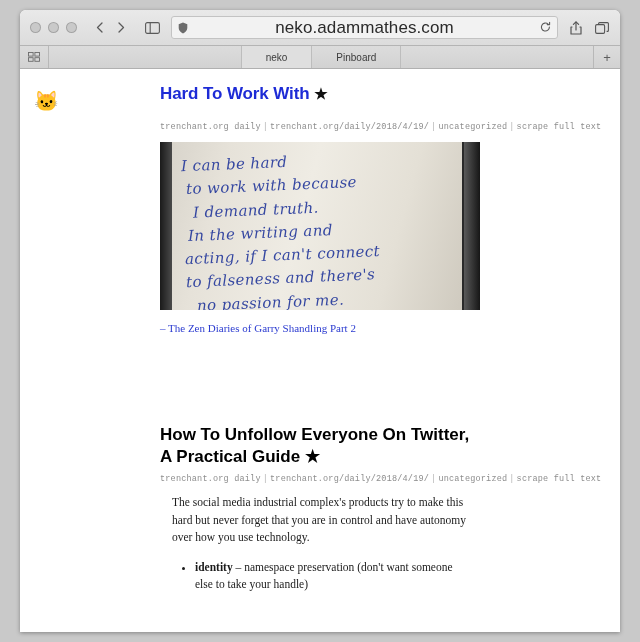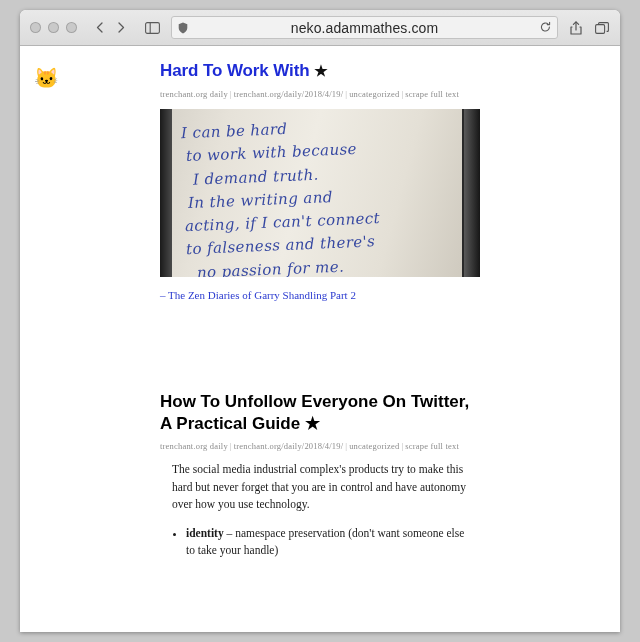--- a/index.html
+++ b/index.html
@@ -116,21 +116,21 @@
     position: absolute;
     right: 6px;
     top: 50%;
     transform: translateY(-50%);
     color: #5c5c5c;
     font-size: 12px;
     line-height: 1;
   }
   .url-text {
     font-family: "Liberation Sans", sans-serif;
-    font-size: 14px;
+    font-size: 17px;
     color: #2b2b2b;
     letter-spacing: 0.1px;
   }
 
   .right-group {
     display: flex;
     align-items: center;
     gap: 10px;
     margin-left: 10px;
   }
@@ -214,30 +214,30 @@
     top: 14px;
     width: 320px;
   }
 
   .post-title {
     font-family: "Liberation Sans", sans-serif;
     font-size: 17px;
     font-weight: bold;
     color: #1d2bd6;
     line-height: 1.25;
-    margin: 0 0 8px 0;
+    margin: 0 0 18px 0;
     letter-spacing: -0.1px;
   }
   .post-title .star {
     color: #111111;
     font-size: 15px;
   }
 
   .meta {
-    font-family: Liberation Serif, serif;
+    font-family: Liberation Mono, monospace;
     font-size: 8.5px;
     color: #8d8d8d;
     letter-spacing: 0.2px;
     margin-bottom: 10px;
     white-space: nowrap;
   }
   .meta .sep { color: #b5b5b5; padding: 0 2px; }
 
   .photo {
     width: 320px;
@@ -308,21 +308,21 @@
 
   .body-p {
     font-family: "Liberation Serif", serif;
     font-size: 11.5px;
     color: #1b1b1b;
     line-height: 1.5;
     margin: 0 0 12px 12px;
   }
 
   .bullets {
-    margin: 4px;
+    margin: 13px;
     padding-left: 22px;
     font-family: "Liberation Serif", serif;
     font-size: 11.5px;
     color: #1b1b1b;
     line-height: 1.5;
   }
   .bullets li { margin-bottom: 6px; }
   .bullets b { font-weight: bold; }
 </style>
 </head>
@@ -383,20 +383,35 @@
         </div>
         <div class="tb-icon">
           <svg width="14" height="12" viewBox="0 0 14 12">
               <rect x="0.6" y="2.6" width="9" height="8.8" rx="1.3" stroke="#555" stroke-width="1.1" fill="none"></rect>
               <path d="M3.6 2.4 V1.6 a1 1 0 0 1 1-1 H12.4 a1 1 0 0 1 1 1 V8.4 a1 1 0 0 1 -1 1 H11.6" stroke="#555" stroke-width="1.1" fill="none"></path>
             </svg>
         </div>
       </div>
     </div>
 
+    <div class="tabbar">
+      <div class="tab-left-icon">
+        <svg width="12" height="10" viewBox="0 0 12 10">
+            <rect x="0.5" y="0.5" width="4.6" height="3.6" stroke="#6b6b6b" stroke-width="0.9" fill="none"></rect>
+            <rect x="6.9" y="0.5" width="4.6" height="3.6" stroke="#6b6b6b" stroke-width="0.9" fill="none"></rect>
+            <rect x="0.5" y="5.7" width="4.6" height="3.6" stroke="#6b6b6b" stroke-width="0.9" fill="none"></rect>
+            <rect x="6.9" y="5.7" width="4.6" height="3.6" stroke="#6b6b6b" stroke-width="0.9" fill="none"></rect>
+          </svg>
+      </div>
+      <div class="tabs">
+        <div class="tab active">neko</div>
+        <div class="tab">Pinboard</div>
+      </div>
+      <div class="tab-plus">+</div>
+    </div>
 
     <div class="page">
 
       <div class="cat-logo">🐱</div>
 
       <div class="content">
 
         <h1 class="post-title">
           <span>Hard To Work With</span>
           <span class="star">★</span>

